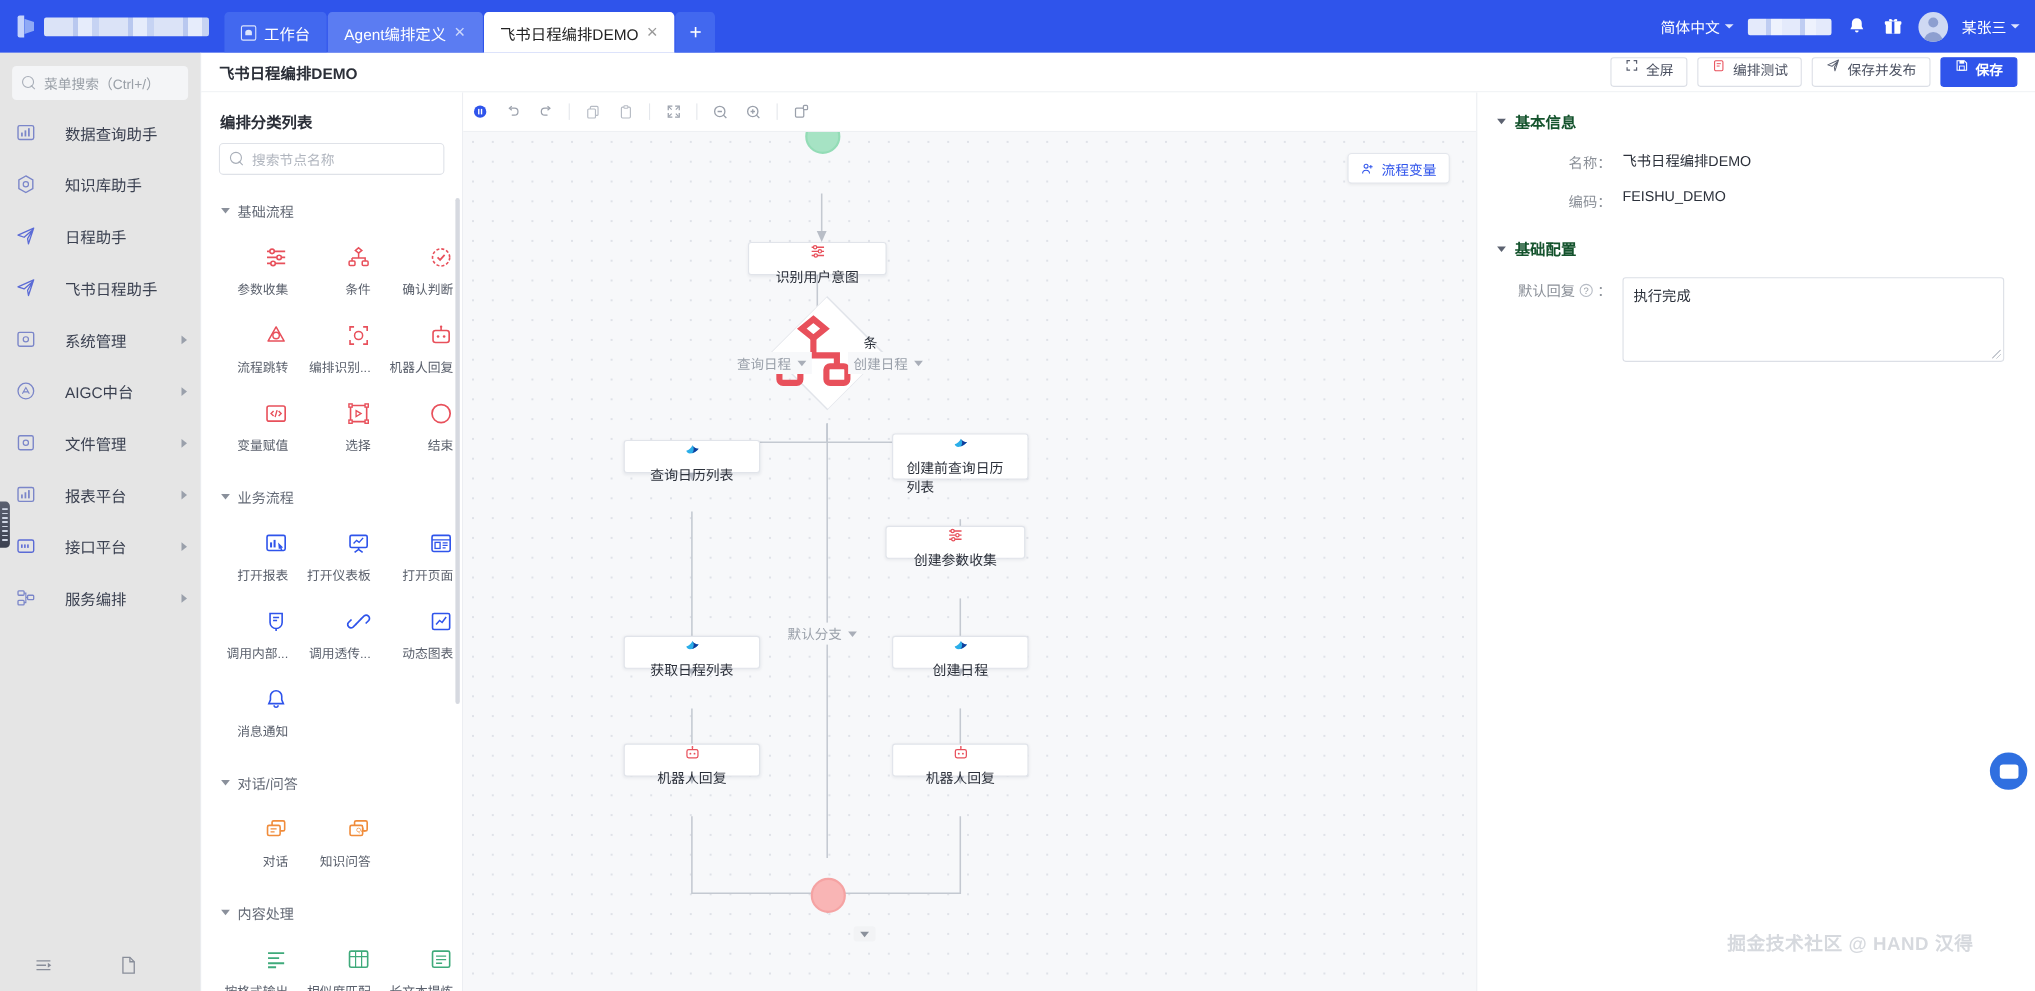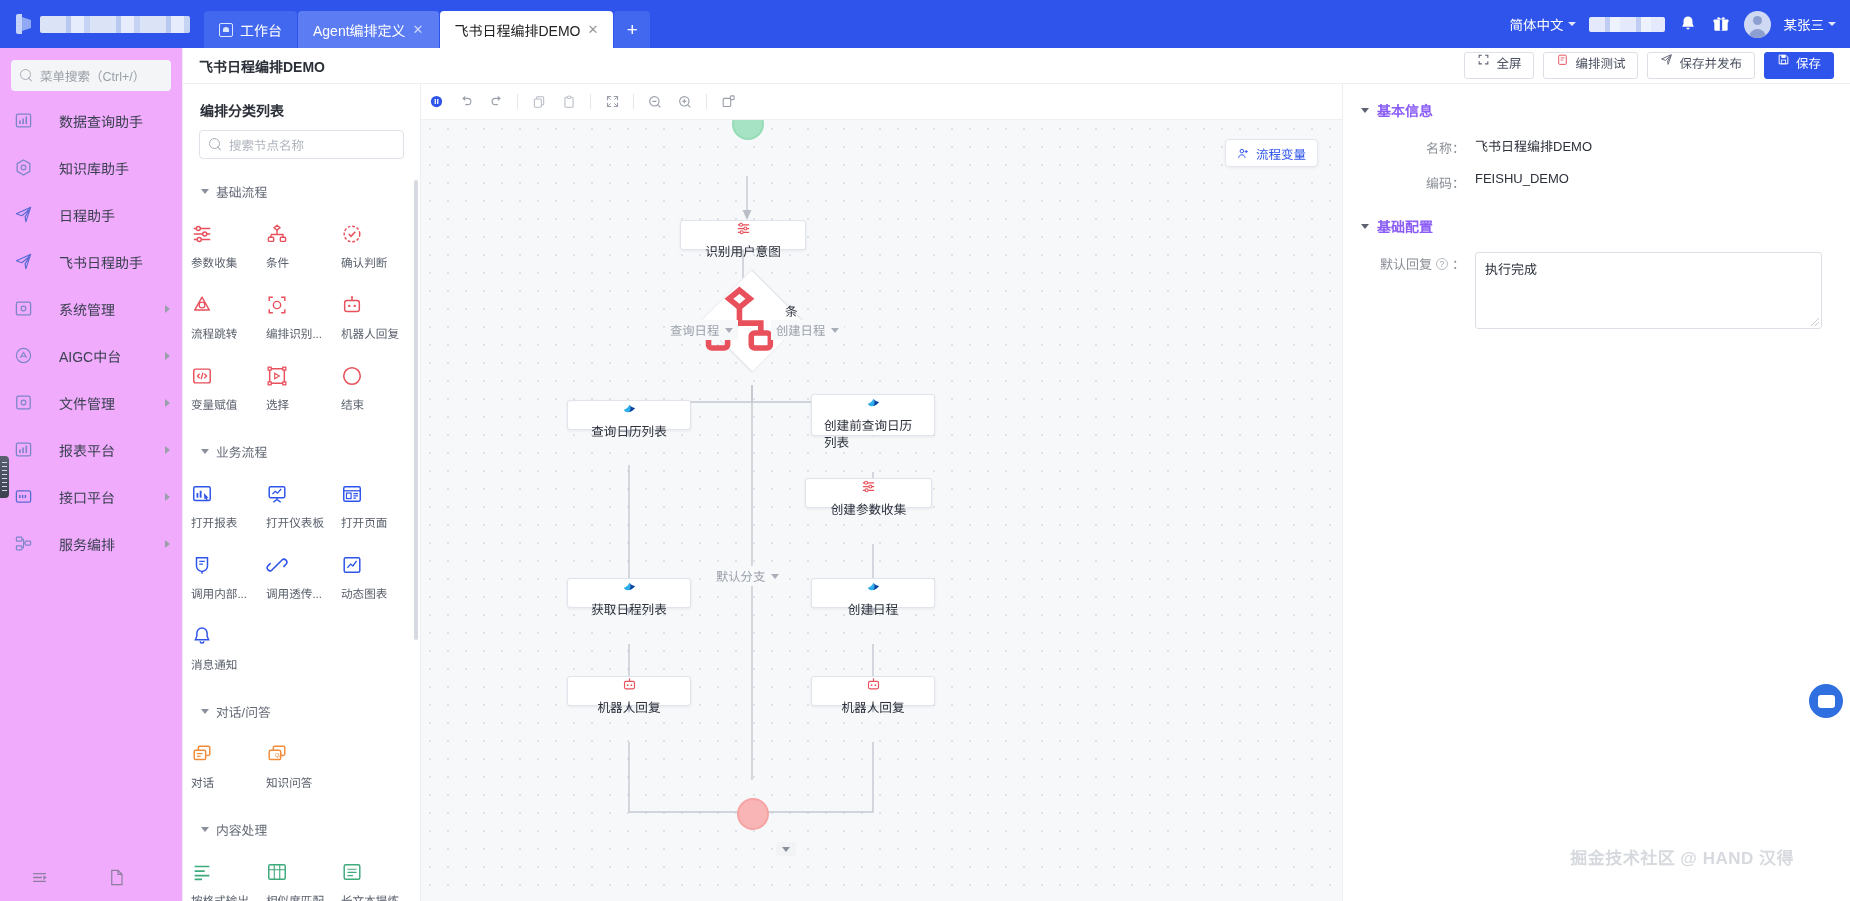--- a/index.html
+++ b/index.html
@@ -78,21 +78,21 @@
   }
   .avatar::after {
     content: ""; position: absolute; bottom: 0px; width: 17px; height: 9px;
     border-radius: 9px 9px 0 0; background: #8d9fd0;
   }
   .username { display: flex; align-items: center; gap: 4px; cursor: pointer; }
 
   
   .sidebar {
     position: absolute; left: 0; top: 48px; width: 183px; height: 853px;
-    background: #f0abfc; border-right: 1px solid #eceef2;
+    background: #e5e5e5; border-right: 1px solid #eceef2;
   }
   .menu-search {
     margin: 12px 11px 6px 11px; height: 31px; background: #f4f5f7; border-radius: 4px;
     display: flex; align-items: center; padding: 0 9px; gap: 7px;
     color: #9aa0a8; font-size: 12.5px;
   }
   .mag { width: 13px; height: 13px; position: relative; flex: none; }
   .mag::before {
     content: ""; position: absolute; left: 0; top: 0; width: 9px; height: 9px;
     border: 1.4px solid #a8aeb8; border-radius: 50%;
@@ -131,21 +131,21 @@
     background: #fff; border-bottom: 1px solid #edeff3;
     display: flex; align-items: center; padding: 0 16px;
   }
   .doc-title { font-size: 14px; color: #2b2f38; font-weight: 600; }
   .sh-actions { margin-left: auto; display: flex; align-items: center; gap: 9px; }
   .btn {
     height: 27px; padding: 0 12px; border: 1px solid #dcdfe6; border-radius: 3px;
     background: #fff; font-size: 12.5px; color: #4a5060; display: flex; align-items: flex-start;
     gap: 6px; cursor: pointer; font-family: inherit; white-space: nowrap;
   }
-  .btn.primary { background: #2f54eb; border-color: #2f54eb; color: #fff; }
+  .btn.primary { background: #2f54eb; border-color: #2f54eb; color: #fff; font-weight: bold; }
   .bic { width: 13px; height: 13px; flex: none; }
 
   
   .palette {
     position: absolute; left: 183px; top: 84px; width: 238px; height: 817px;
     background: #fff; border-right: 1px solid #eceef2; overflow: hidden;
   }
   .pal-title { font-size: 14px; font-weight: 700; color: #2b2f38; padding: 16px 0 10px 17px; }
   .pal-search {
     margin: 0 16px 14px 16px; height: 29px; border: 1px solid #dfe2e8; border-radius: 4px;
@@ -155,21 +155,21 @@
   .group-head {
     display: flex; align-items: center; gap: 7px; padding: 9px 0 9px 18px;
     font-size: 12.8px; color: #646a76; cursor: pointer;
   }
   .caret-sm {
     width: 0; height: 0; border-left: 4.5px solid transparent; border-right: 4.5px solid transparent;
     border-top: 5px solid #8a909b;
   }
   .grid { display: grid; grid-template-columns: repeat(3,1fr); padding: 2px 6px 6px 6px; }
   .pnode {
-    display: flex; flex-direction: column; align-items: flex-start; gap: 9px;
+    display: flex; flex-direction: column; align-items: flex-end; gap: 9px;
     padding: 11px 2px 13px 2px; cursor: grab; border-radius: 4px;
   }
   .pnode-ic { width: 22px; height: 22px; }
   .pnode-lb { font-size: 11.6px; color: #5a606c; text-align: center; max-width: 68px;
     overflow: hidden; text-overflow: ellipsis; white-space: nowrap; }
   .pal-scroll {
     position: absolute; right: 2px; top: 96px; width: 4px; height: 460px;
     background: #d6d9e0; border-radius: 2px;
   }
 
@@ -256,21 +256,21 @@
     display: flex; align-items: center; justify-content: center;
   }
 
   
   .rightpanel {
     position: absolute; left: 1342px; top: 84px; width: 508px; height: 817px;
     background: #fff; border-left: 1px solid #eceef2; padding: 0;
   }
   .sec-head {
     display: flex; align-items: center; gap: 8px; padding: 16px 0 10px 18px;
-    font-size: 14px; font-weight: 700; color: #8b5cf6; cursor: pointer;
+    font-size: 14px; font-weight: 700; color: #14532d; cursor: pointer;
   }
   .sec-head .caret-sm { border-top-color: #5c6270; }
   .field-row { display: flex; align-items: flex-start; padding: 6px 22px 8px 0; font-size: 13px; }
   .field-label {
     width: 122px; text-align: right; color: #8b9098; flex: none; padding-top: 2px;
     display: flex; justify-content: flex-end; align-items: center; gap: 4px;
   }
   .field-value { color: #2c313b; padding-left: 10px; }
   .help-ic {
     width: 12px; height: 12px; border: 1px solid #b6bbc4; border-radius: 50%;

